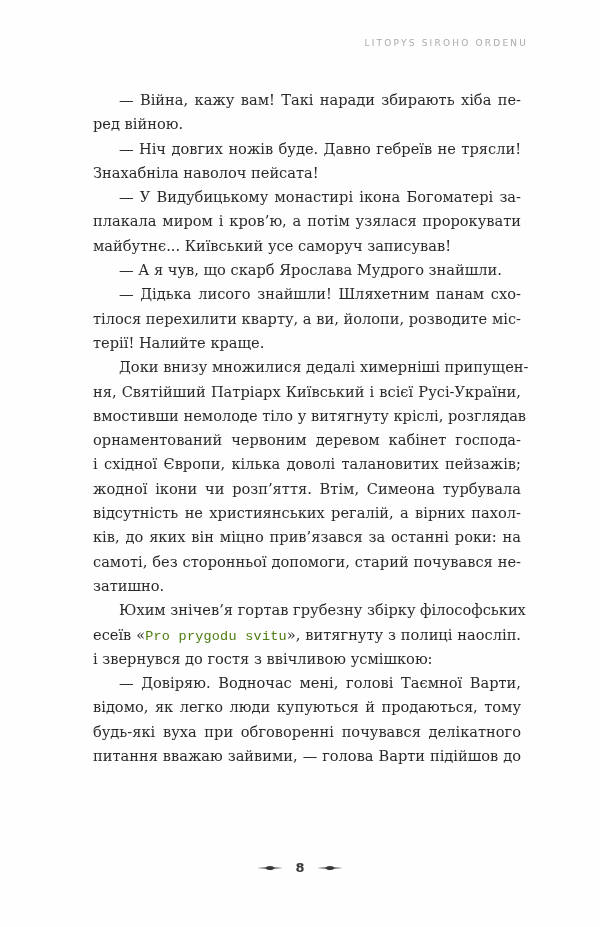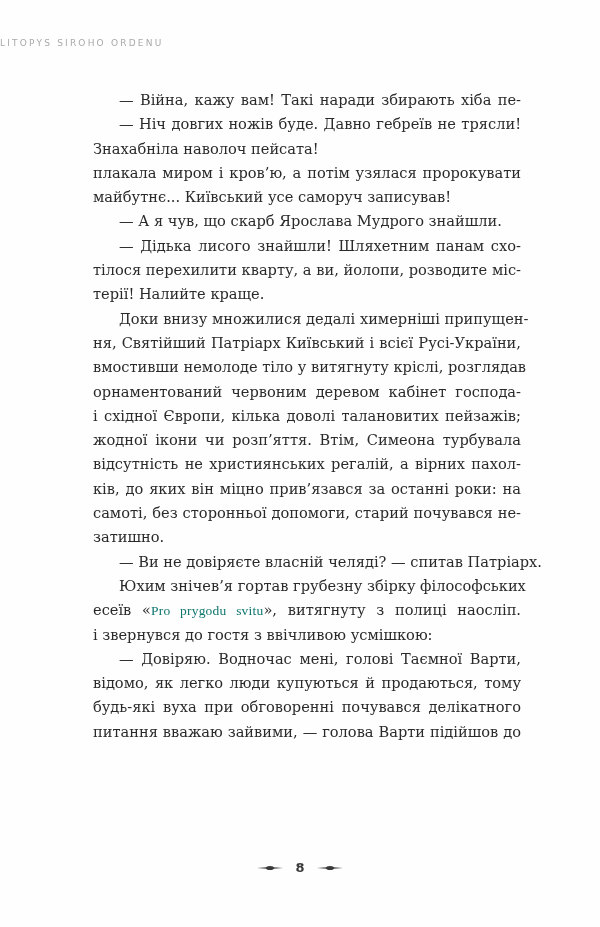--- a/index.html
+++ b/index.html
@@ -17,21 +17,21 @@
       position: absolute;
       left: 0; top: 0;
       width: 600px; height: 927px;
       background: #fefefe;
     }
     .running-head {
       position: absolute;
       top: 38px;
       left: 0;
       width: 528px;
-      text-align: left;
+      text-align: right;
       font-family: "DejaVu Sans", sans-serif;
       font-size: 9px;
       letter-spacing: 2.2px;
       color: #a9a9a9;
       text-transform: uppercase;
     }
     .body-text {
       position: absolute;
       left: 93px;
       top: 88px;
@@ -49,24 +49,24 @@
       height: 24.3px;
       overflow: visible;
     }
     .line.last {
       text-align-last: left;
     }
     .line.indent {
       padding-left: 26px;
     }
     .display-font {
-      font-family: Liberation Serif, serif;
+      font-family: Liberation Mono, monospace;
       font-size: 13.5px;
       letter-spacing: 0.2px;
-      color: #0f766e;
+      color: #4d7c0f;
     }
     .folio {
       position: absolute;
       top: 860px;
       left: 0;
       width: 600px;
       display: flex;
       justify-content: center;
       align-items: center;
       gap: 12px;
@@ -93,39 +93,40 @@
     }
   </style>
 </head>
 <body>
 
 <div class="page">
   <div class="running-head">LITOPYS SIROHO ORDENU</div>
 
   <div class="body-text">
     <span class="line indent">— Війна, кажу вам! Такі наради збирають хіба пе-</span>
+    <span class="line last">ред війною.</span>
     <span class="line indent">— Ніч довгих ножів буде. Давно гебреїв не трясли!</span>
     <span class="line last">Знахабніла наволоч пейсата!</span>
+    <span class="line indent">— У Видубицькому монастирі ікона Богоматері за-</span>
     <span class="line">плакала миром і кров’ю, а потім узялася пророкувати</span>
     <span class="line last">майбутнє... Київський усе саморуч записував!</span>
     <span class="line indent last">— А я чув, що скарб Ярослава Мудрого знайшли.</span>
     <span class="line indent">— Дідька лисого знайшли! Шляхетним панам схо-</span>
     <span class="line">тілося перехилити кварту, а ви, йолопи, розводите міс-</span>
     <span class="line last">терії! Налийте краще.</span>
     <span class="line indent">Доки внизу множилися дедалі химерніші припущен-</span>
     <span class="line">ня, Святійший Патріарх Київський і всієї Русі-України,</span>
     <span class="line">вмостивши немолоде тіло у витягнуту кріслі, розглядав</span>
     <span class="line">орнаментований червоним деревом кабінет господа-</span>
     <span class="line">і східної Європи, кілька доволі талановитих пейзажів;</span>
     <span class="line">жодної ікони чи розп’яття. Втім, Симеона турбувала</span>
     <span class="line">відсутність не християнських регалій, а вірних пахол-</span>
     <span class="line">ків, до яких він міцно прив’язався за останні роки: на</span>
     <span class="line">самоті, без сторонньої допомоги, старий почувався не-</span>
     <span class="line last">затишно.</span>
-    <span class="line indent">— Ви не довіряєте власній челяді? — спитав Патріарх.</span>
     <span class="line indent">Юхим знічев’я гортав грубезну збірку філософських</span>
     <span class="line"><span>есеїв «</span><span class="display-font">Pro prygodu svitu</span><span>», витягнуту з полиці наосліп.</span></span>
     <span class="line last">і звернувся до гостя з ввічливою усмішкою:</span>
     <span class="line indent">— Довіряю. Водночас мені, голові Таємної Варти,</span>
     <span class="line">відомо, як легко люди купуються й продаються, тому</span>
     <span class="line">будь-які вуха при обговоренні почувався делікатного</span>
     <span class="line">питання вважаю зайвими, — голова Варти підійшов до</span>
   </div>
 
   <div class="folio">

